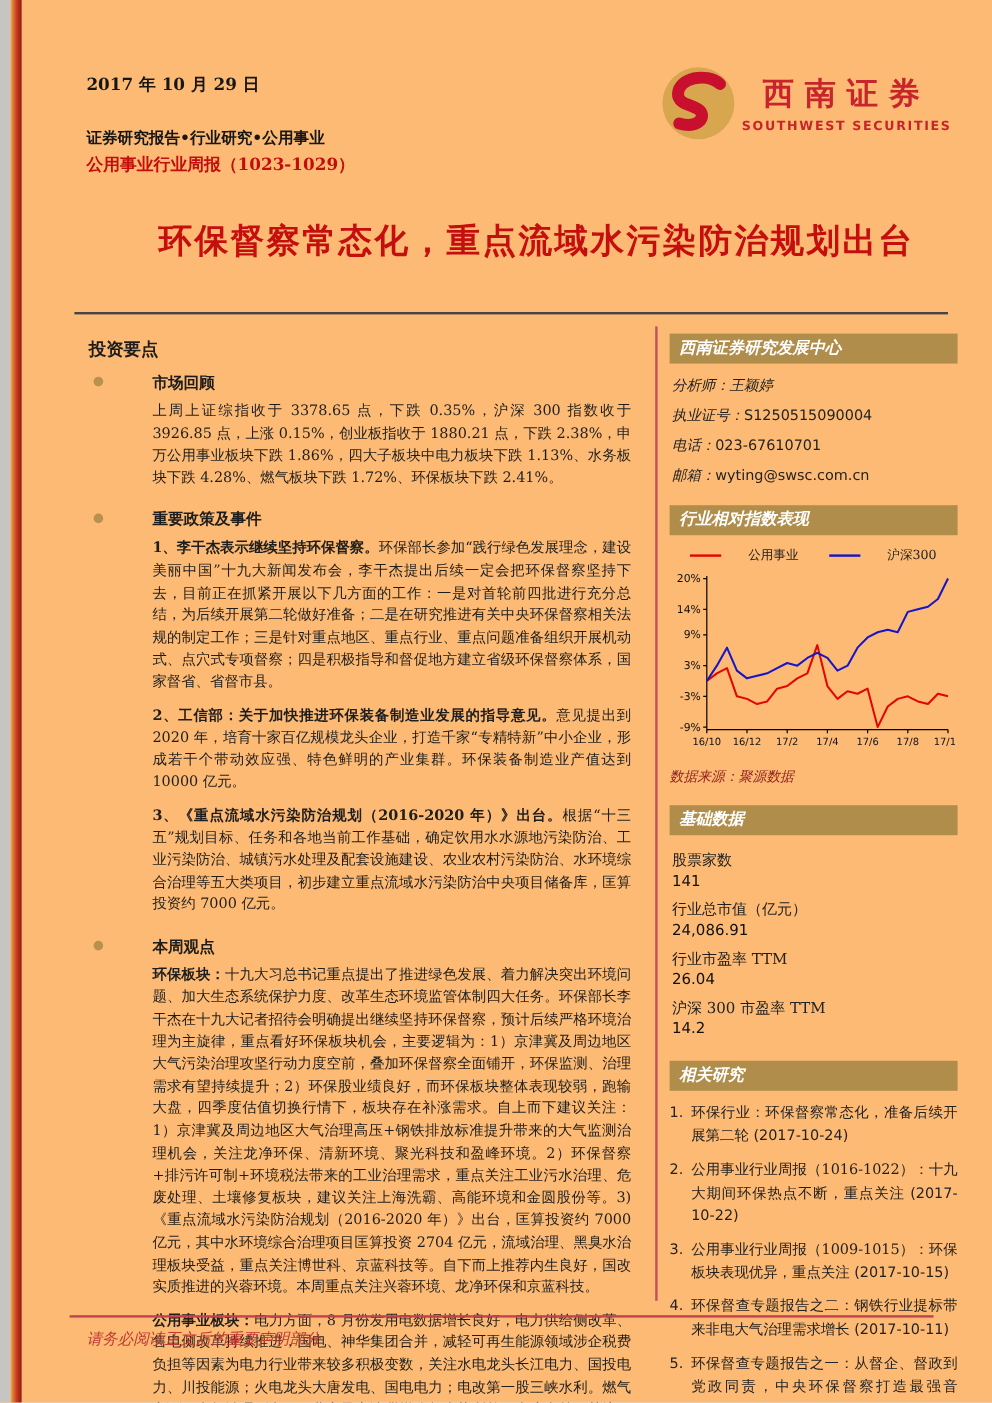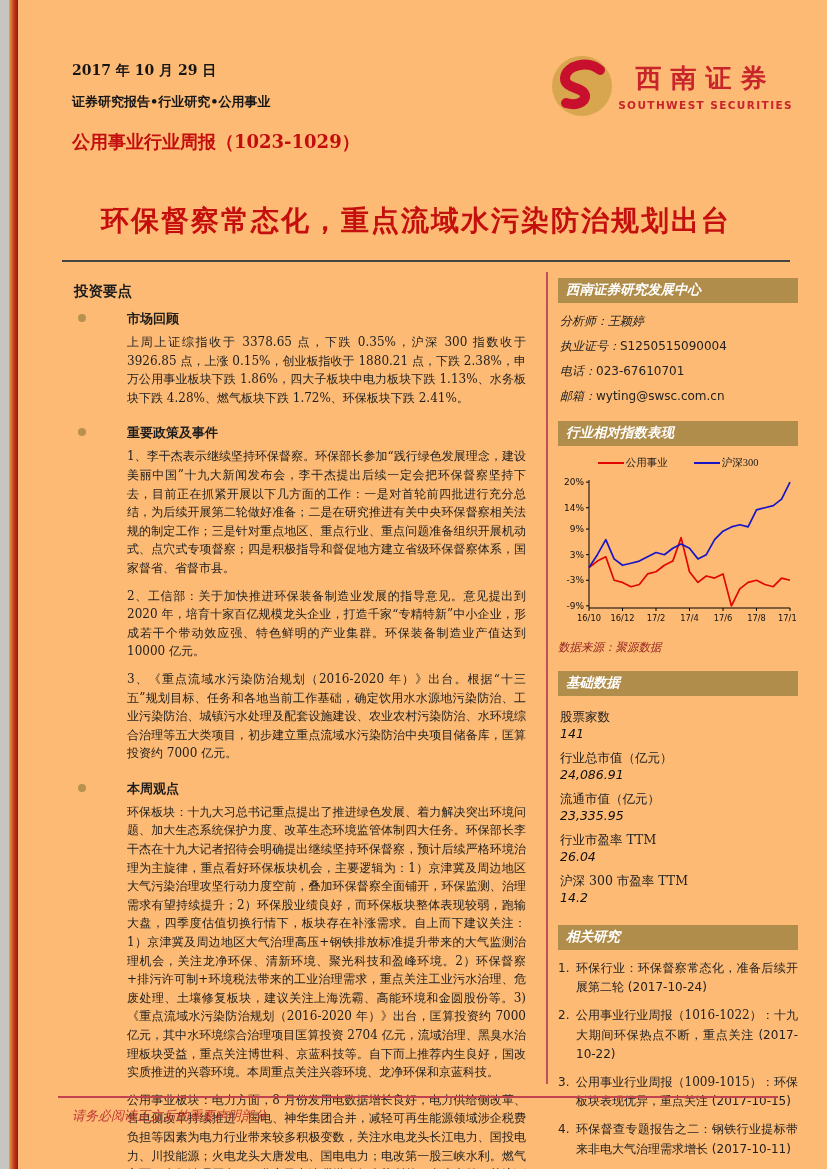--- a/index.html
+++ b/index.html
@@ -5,63 +5,63 @@
   html,body{margin:0;padding:0;background:#e8e8e8;}
   .page{position:relative;width:827px;height:1169px;background:#fdba74;overflow:hidden;
         font-family:"DejaVu Sans",sans-serif;color:#1d1d1d;}
   
   .edge-gray{position:absolute;left:0;top:0;bottom:0;width:9px;background:#c7c5c2;}
   .edge-grad{position:absolute;left:9px;top:0;bottom:0;width:9px;
              background:linear-gradient(90deg,#eca53e 0%,#c33a20 55%,#96150f 100%);}
   
   .hdr{position:absolute;left:72px;top:62px;}
   .hdr-date{font-size:14px;font-weight:bold;font-family:"DejaVu Serif",serif;color:#161616;}
-  .hdr-cat{font-size:13px;font-weight:bold;font-family:"DejaVu Serif",serif;color:#161616;margin-top:13px;}
-  .hdr-series{font-size:18px;font-weight:bold;font-family:"DejaVu Serif",serif;color:#c30d0e;margin-top:19px;}
+  .hdr-cat{font-size:13px;font-weight:bold;font-family:"DejaVu Serif",serif;color:#161616;margin-top:26px;}
+  .hdr-series{font-size:14px;font-weight:bold;font-family:"DejaVu Serif",serif;color:#c30d0e;margin-top:5px;}
   .logo{position:absolute;right:34px;top:54px;display:flex;align-items:center;}
   .logo-text{margin-left:4px;text-align:center;}
   .logo-cn{font-size:26px;font-weight:bold;color:#c8242c;letter-spacing:9px;white-space:nowrap;
            font-family:"DejaVu Serif",serif;}
   .logo-en{font-size:10.5px;font-weight:bold;color:#c8242c;letter-spacing:1.4px;margin-top:3px;}
   
-  .main-title{position:absolute;left:70px;width:692px;top:182px;text-align:center;
+  .main-title{position:absolute;left:70px;width:692px;top:182px;text-align:right;
               font-size:28px;font-weight:bold;color:#c50f0f;letter-spacing:2px;
-              font-family:"DejaVu Serif",serif;margin-top:20px;}
+              font-family:"DejaVu Serif",serif;}
   .title-rule{position:absolute;left:62px;width:728px;top:260px;border-top:2px solid #454545;}
   
   .col-left{position:absolute;left:74px;top:282px;width:452px;}
   .divider{position:absolute;left:546px;top:272px;width:2px;height:812px;background:#c2505a;}
   .col-right{position:absolute;left:558px;top:278px;width:240px;}
   .invest-title{font-size:14.5px;font-weight:bold;
                 font-family:"DejaVu Serif",serif;margin-bottom:8px;}
   .bullet{display:flex;margin-top:7px;gap:29px;}
   .dot{flex:none;width:8px;height:8px;border-radius:50%;background:#b9914e;margin:5px 12px 0 4px;}
   .bullet-body{flex:1;min-width:0;}
   .b-head{font-size:13px;font-weight:bold;font-family:"DejaVu Serif",serif;margin:1px 0 3px;}
   .para{font-size:12px;line-height:1.55;text-align:justify;color:#1e1e1e;margin:5px 0 9px;
         font-family:"DejaVu Serif",serif;}
-  .para b{font-weight:normal;}
+  .para b{font-weight:bold;}
   
   .bar{background:#b18d4b;color:#ffffff;font-weight:bold;font-style:italic;font-size:13.5px;
        padding:3px 8px 4px;font-family:"DejaVu Serif",serif;}
   .analyst{margin:10px 2px 16px;}
   .a-row{font-size:12px;margin:8px 0;color:#222;}
   .a-label{font-family:"DejaVu Serif",serif;font-style:italic;}
   .a-value{font-family:"DejaVu Sans",sans-serif;}
   .chart-box{margin:10px 0 0;}
   .legend{display:flex;justify-content:center;gap:26px;font-size:10.5px;margin:2px 0 2px;
           font-family:"DejaVu Serif",serif;}
-  .lg-item{display:flex;align-items:center;gap:2px;font-family:Liberation Serif, serif;}
+  .lg-item{display:flex;align-items:center;gap:22px;}
   .lg-swatch{display:inline-block;width:26px;height:2.5px;}
   .source{font-size:11.5px;color:#8e1f1f;font-style:italic;font-family:"DejaVu Serif",serif;
           margin:6px 0 16px;}
   .base-table{margin:8px 2px 16px;}
   .b-row{display:flex;justify-content:space-between;font-size:12.5px;padding:4.5px 0;flex-direction:column;}
   .b-label{font-family:"DejaVu Serif",serif;color:#222;}
-  .b-value{color:#101010;font-style:italic;}
+  .b-value{color:#101010;}
   .related{margin:9px 0 0;}
   .r-item{display:flex;font-size:12px;line-height:1.6;margin:9px 0;color:#222;}
   .r-num{flex:none;width:18px;font-family:"DejaVu Sans",sans-serif;}
   .r-text{flex:1;font-family:"DejaVu Serif",serif;text-align:justify;}
   .r-date{font-family:"DejaVu Sans",sans-serif;}
   
   .footer-rule{position:absolute;left:58px;width:720px;top:1096px;border-top:2.5px solid #c2434f;}
   .footer-text{position:absolute;left:72px;top:1107px;font-size:13px;color:#c03a35;
                font-style:italic;font-family:"DejaVu Serif",serif;}
 </style>
@@ -193,24 +193,20 @@
     <div class="base-table">
       <div class="b-row">
           <span class="b-label">股票家数</span>
           <span class="b-value">141</span>
         </div>
       <div class="b-row">
           <span class="b-label">行业总市值（亿元）</span>
           <span class="b-value">24,086.91</span>
         </div>
       <div class="b-row">
-          <span class="b-label">流通市值（亿元）</span>
-          <span class="b-value">23,335.95</span>
-        </div>
-      <div class="b-row">
           <span class="b-label">行业市盈率 TTM</span>
           <span class="b-value">26.04</span>
         </div>
       <div class="b-row">
           <span class="b-label">沪深 300 市盈率 TTM</span>
           <span class="b-value">14.2</span>
         </div>
     </div>
 
     <div class="bar">相关研究</div>

